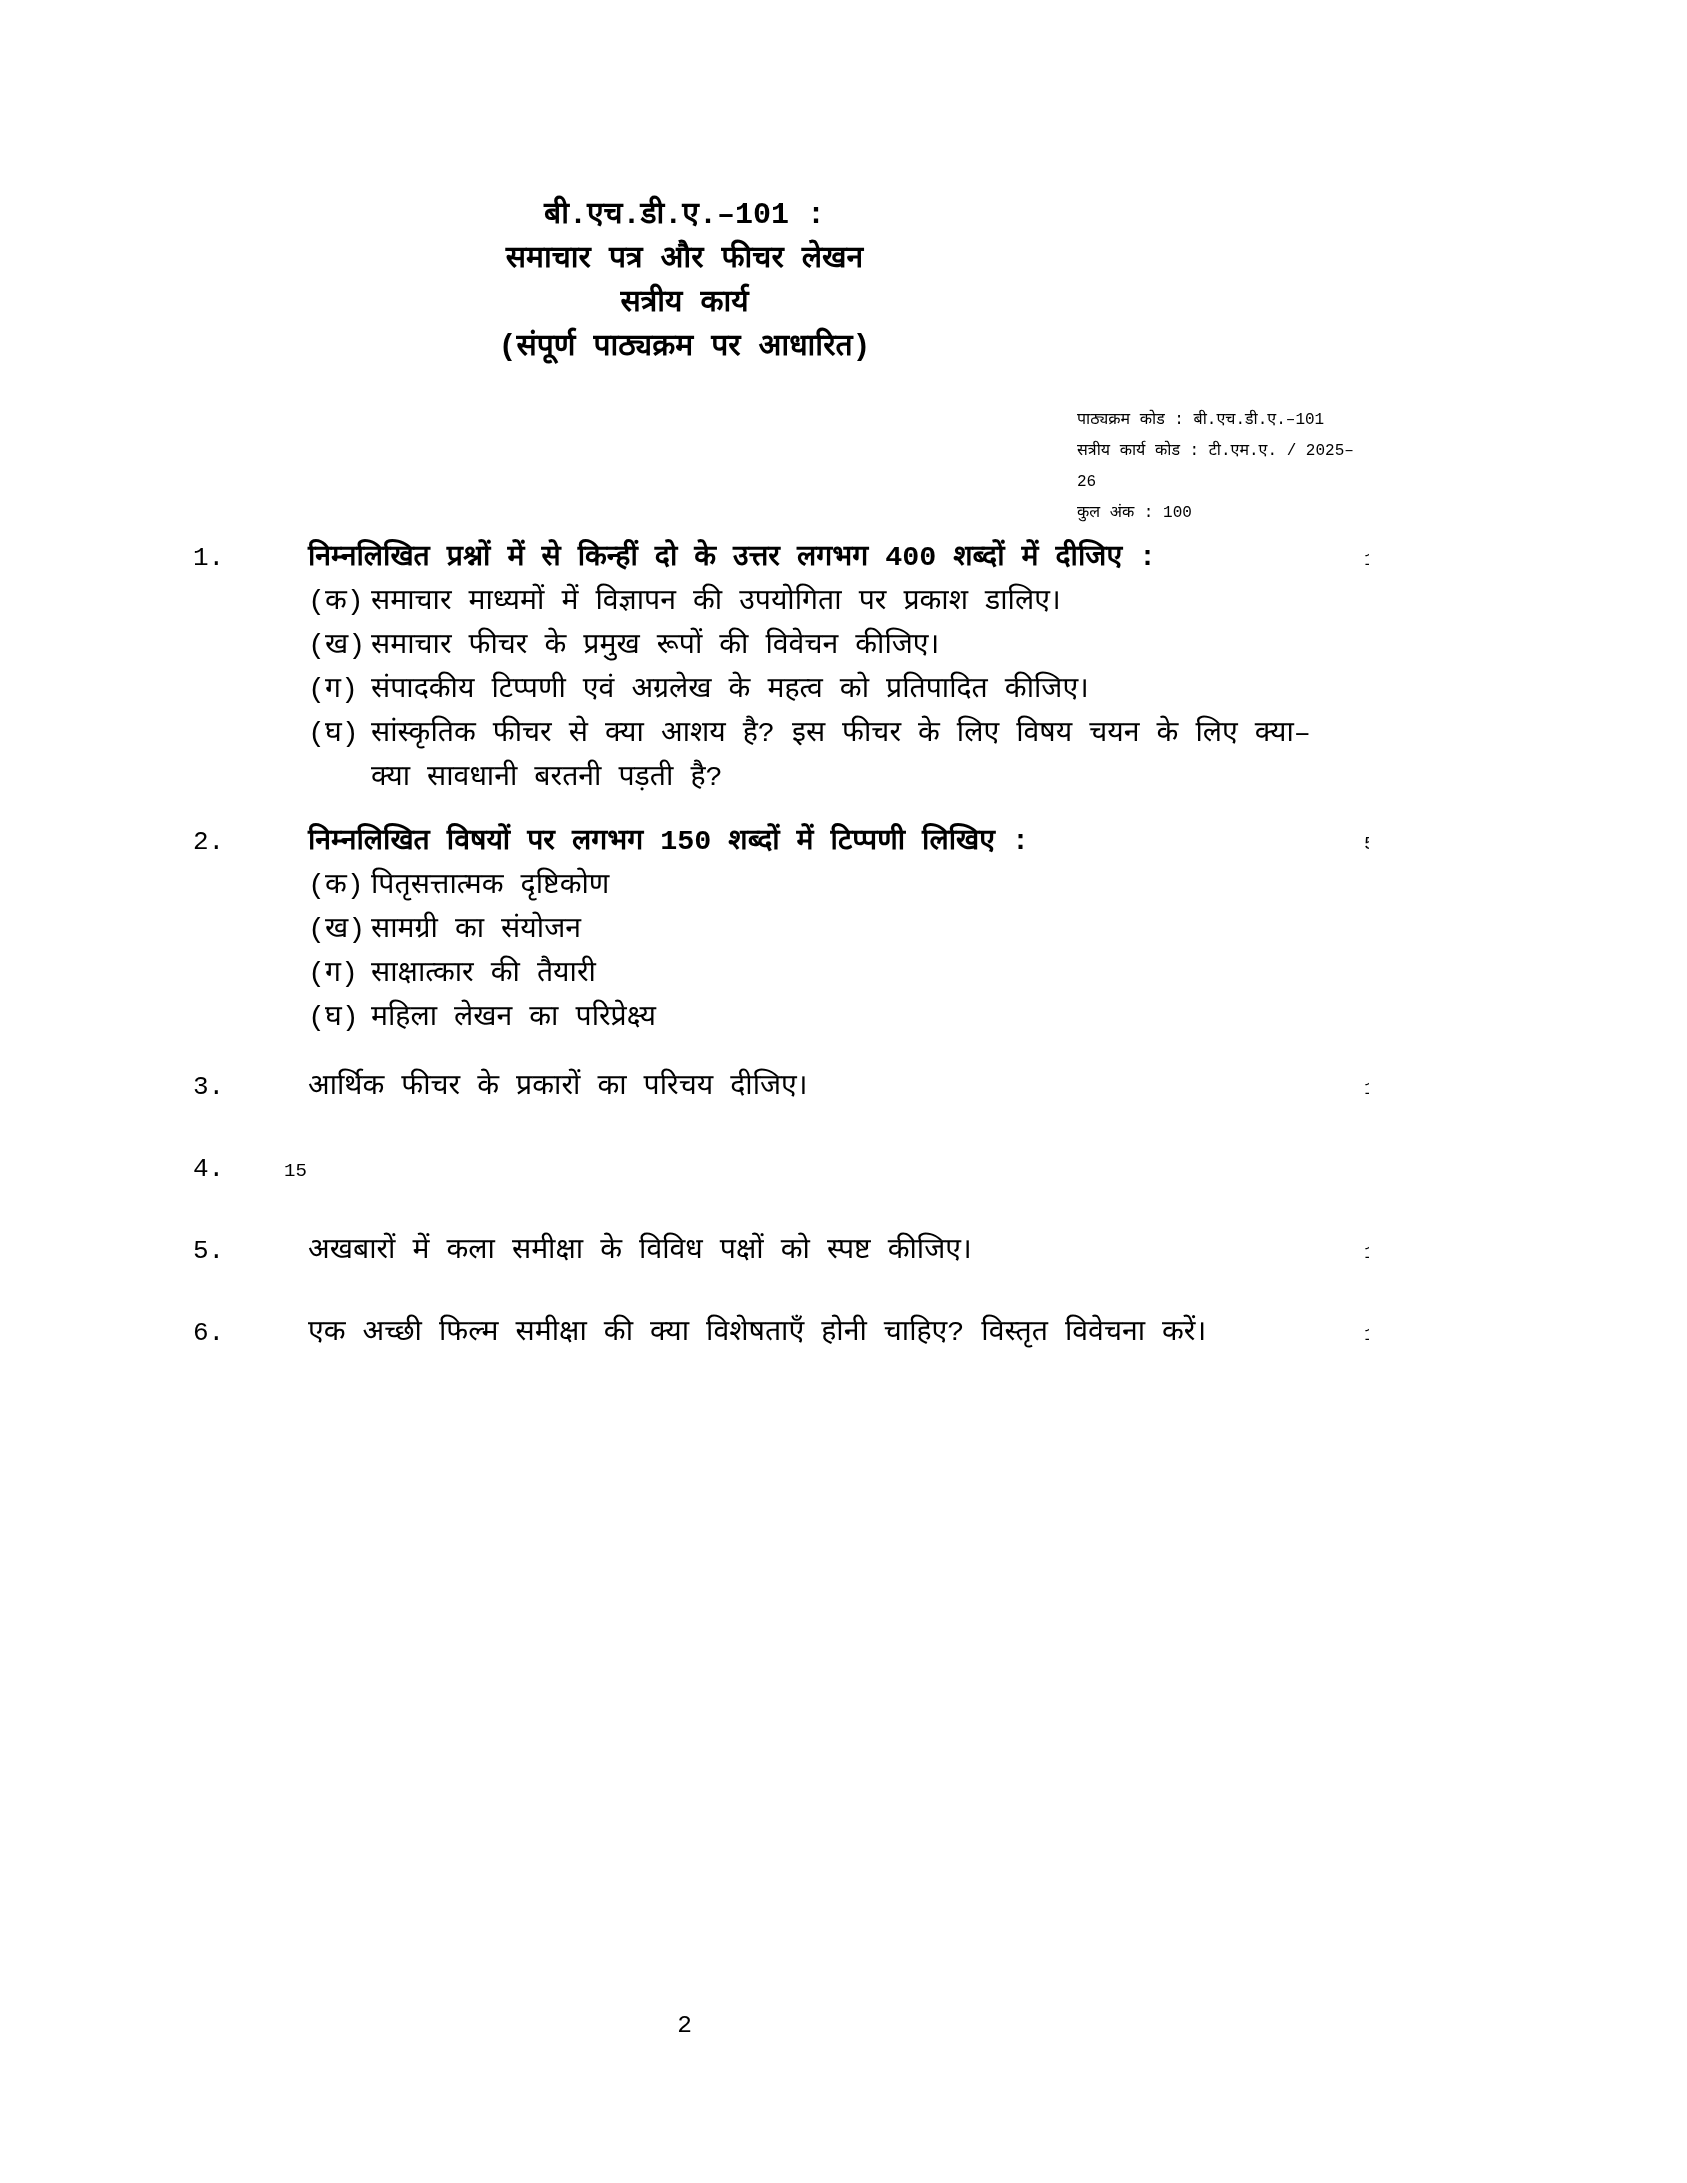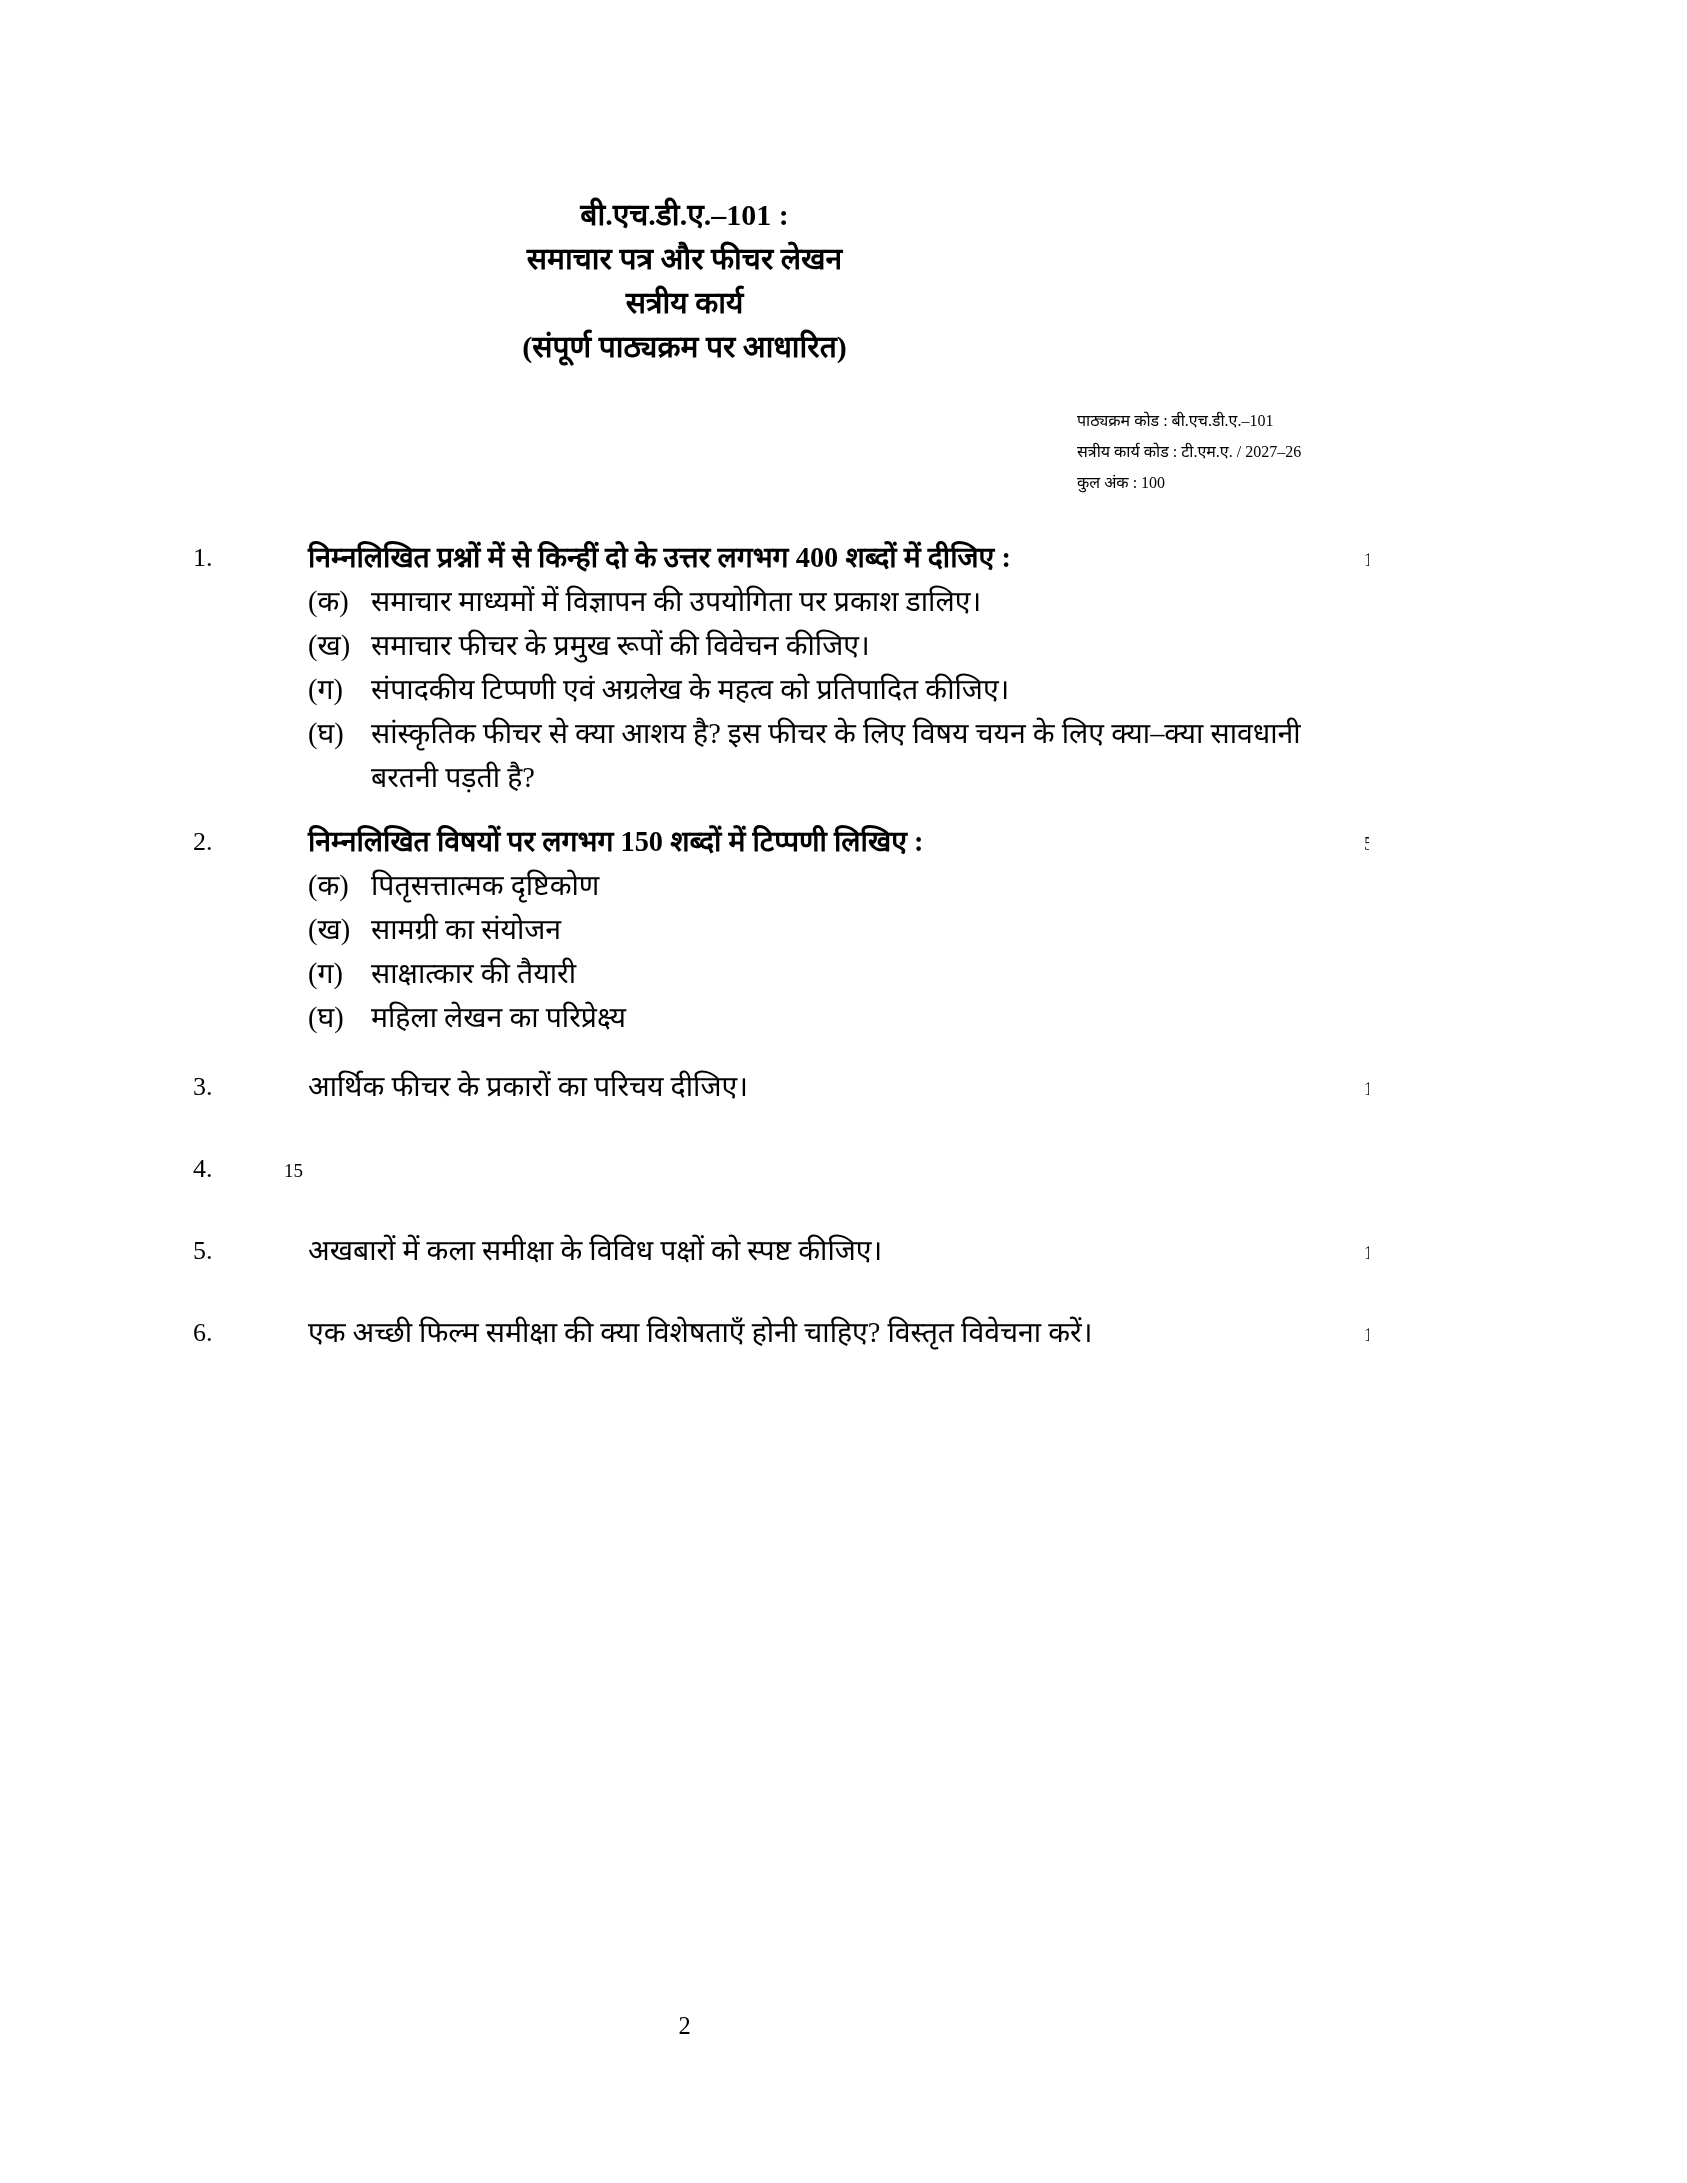--- a/index.html
+++ b/index.html
@@ -5,21 +5,21 @@
   * { box-sizing: border-box; }
   html, body { margin: 0; padding: 0; }
   body { background: #ffffff; }
 
   .page {
     position: relative;
     width: 1369px;
     height: 2183px;
     background: #ffffff;
     color: #000000;
-    font-family: Liberation Serif, serif;
+    font-family: Liberation Mono, monospace;
     overflow: hidden;
     border-radius: 29px;
   }
 
   
   .doc-header {
     position: absolute;
     top: 193px;
     left: 0;
     width: 100%;
@@ -96,21 +96,21 @@
 
   <header class="doc-header">
     <div>बी.एच.डी.ए.–101 :</div>
     <div>समाचार पत्र और फीचर लेखन</div>
     <div>सत्रीय कार्य</div>
     <div>(संपूर्ण पाठ्यक्रम पर आधारित)</div>
   </header>
 
   <div class="meta">
     <div>पाठ्यक्रम कोड : बी.एच.डी.ए.–101</div>
-    <div>सत्रीय कार्य कोड : टी.एम.ए. / 2027–26</div>
+    <div>सत्रीय कार्य कोड : टी.एम.ए. / 2025–26</div>
     <div>कुल  अंक : 100</div>
   </div>
 
   <main class="questions">
 
     <section class="q q1 lead-bold">
       <div class="q-num">1.</div>
       <div class="q-body">
         <div class="q-text">निम्नलिखित प्रश्नों में से किन्हीं दो के उत्तर लगभग 400 शब्दों में दीजिए :</div>
         <div class="sub">

